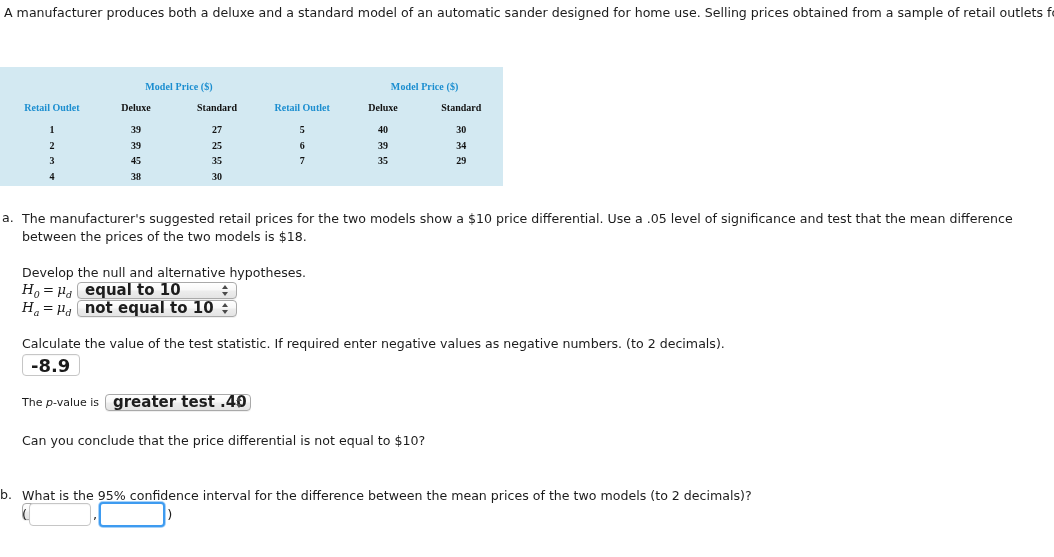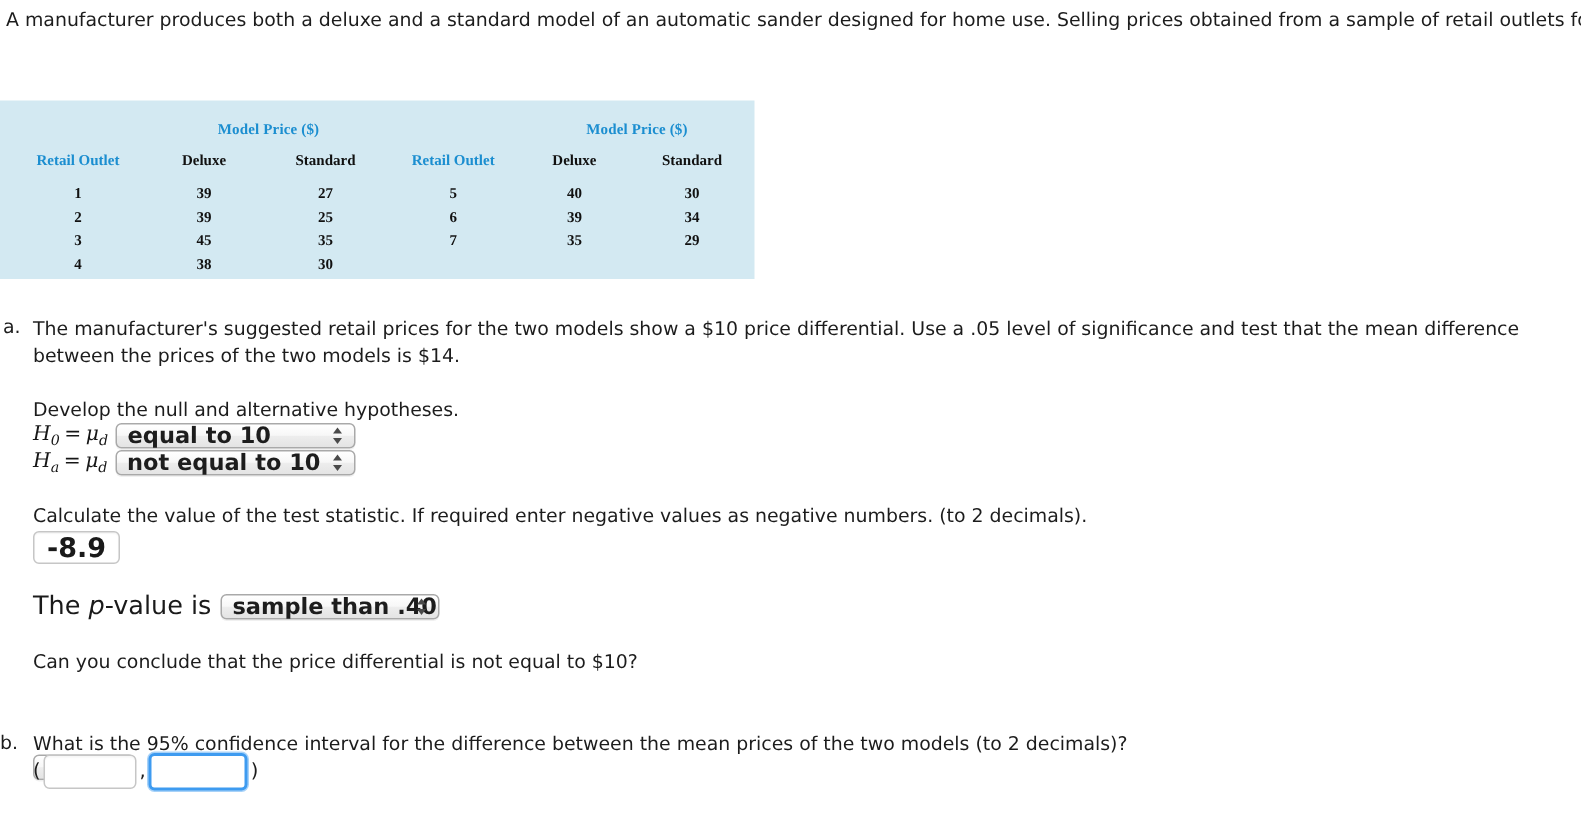--- a/index.html
+++ b/index.html
@@ -215,21 +215,21 @@
   .calc-line { left: 22px; top: 335px; }
 
   
   .pv-row {
     position: absolute;
     left: 22px;
     top: 394px;
     display: flex;
     align-items: center;
   }
-  .pv-row .lbl { margin-right: 6px; font-size: 17px; }
+  .pv-row .lbl { margin-right: 6px; font-size: 11px; }
   .pv-row .ital { font-style: italic; }
 
   .concl-text { left: 22px; top: 432px; }
 
   .yes-wrap {
     position: absolute;
     left: 22px;
     top: 463px;
     margin-top: 40px;
   }
@@ -322,21 +322,21 @@
     <tr>
       <td class="cell">7</td>
       <td class="cell">35</td>
       <td class="cell">29</td>
     </tr>
   </tbody>
     </table>
 </div>
 
 <div class="qlabel part-a-label">a.</div>
-<div class="qitem part-a-text">The manufacturer's suggested retail prices for the two models show a $10 price differential. Use a .05 level of significance and test that the mean difference between the prices of the two models is $14.</div>
+<div class="qitem part-a-text">The manufacturer's suggested retail prices for the two models show a $10 price differential. Use a .05 level of significance and test that the mean difference between the prices of the two models is $18.</div>
 
 <div class="qitem develop-line">Develop the null and alternative hypotheses.</div>
 
 <div class="hyp-row h0">
   <span class="math"><span>H</span><sub>0</sub><span class="eq">=</span><span>μ</span><sub>d</sub></span>
   <span class="sel sel-h0">
     <span class="sel-txt">equal to 10</span>
     <span class="stepper"></span>
   </span>
 </div>
@@ -348,21 +348,21 @@
     <span class="stepper"></span>
   </span>
 </div>
 
 <div class="qitem calc-line">Calculate the value of the test statistic. If required enter negative values as negative numbers. (to 2 decimals).</div>
 <input class="txtbox ts-input" value="-8.92" style="">
 
 <div class="pv-row">
   <span class="lbl"><span>The </span><span class="ital">p</span><span>-value is</span></span>
   <span class="sel sel-p">
-    <span class="sel-txt">sample than .40</span>
+    <span class="sel-txt">greater test .40</span>
     <span class="stepper"></span>
   </span>
 </div>
 
 <div class="qitem concl-text">Can you conclude that the price differential is not equal to $10?</div>
 
 <div class="yes-wrap">
   <span class="sel sel-yes">
     <span class="sel-txt">Yes</span>
     <span class="stepper"></span>

